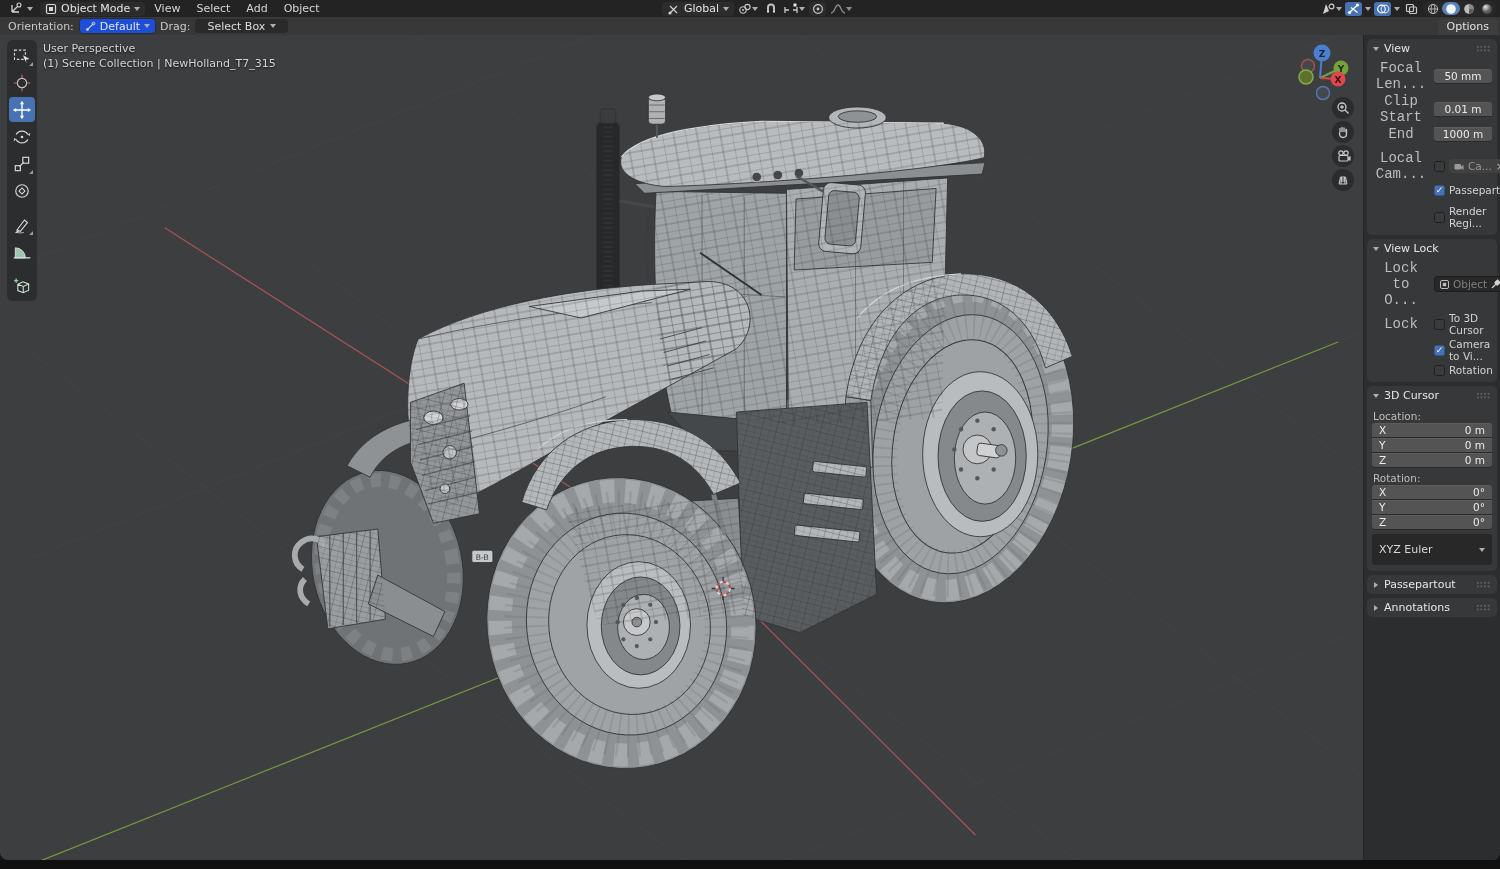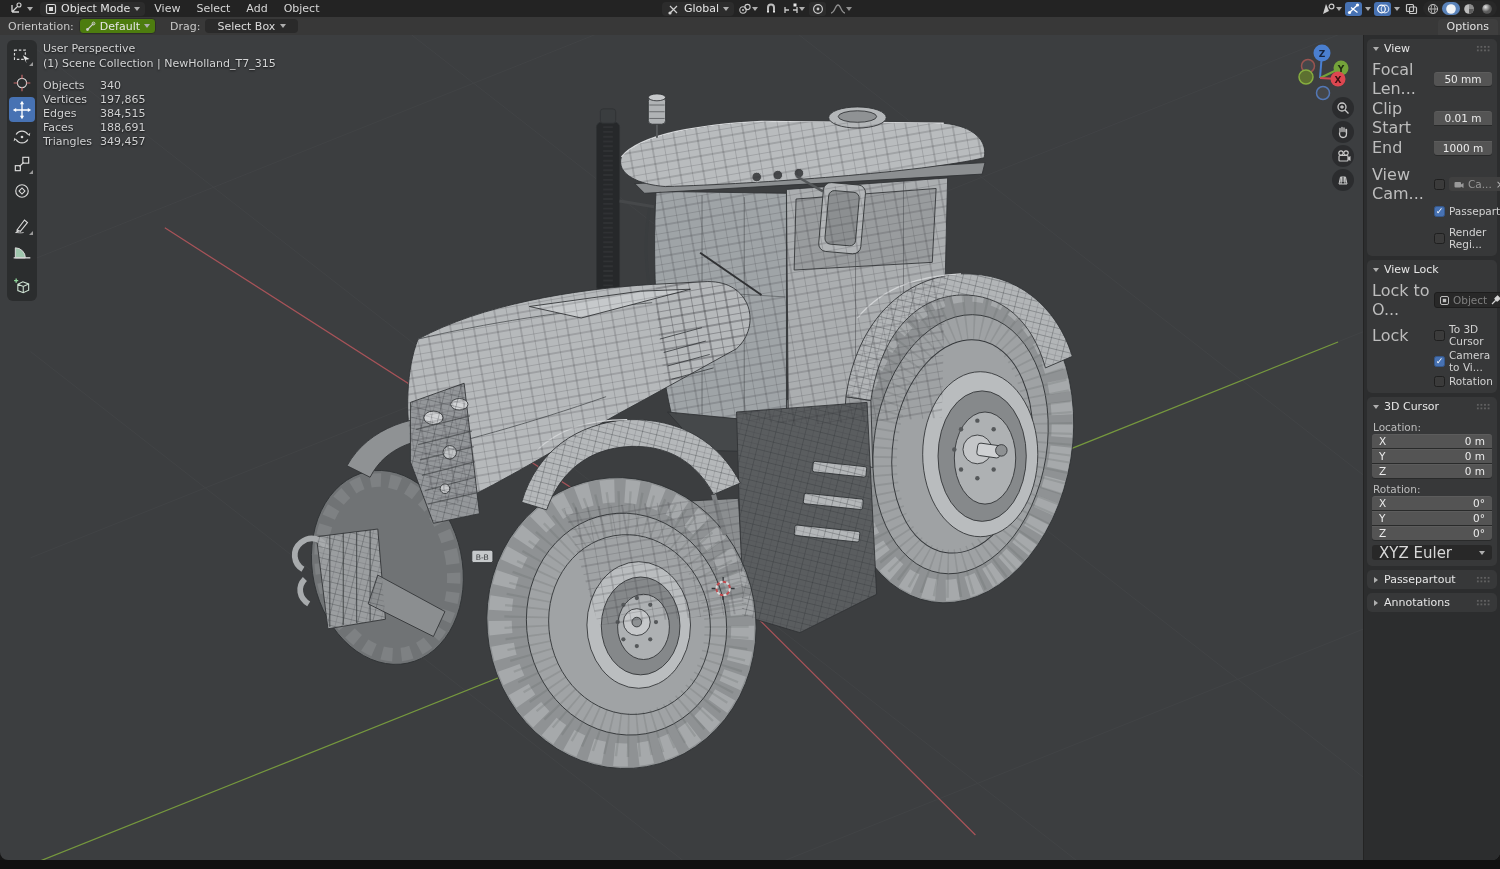--- a/index.html
+++ b/index.html
@@ -18,21 +18,21 @@
   .chv.r{transform:rotate(-90deg);}
   .iconbtn{display:flex;align-items:center;justify-content:center;height:14px;min-width:17px;border-radius:3px;}
   .iconbtn.active{background:#4772b3;}
   .shadegrp{display:flex;align-items:center;background:#282828;border-radius:8px;padding:1px;}
   .shadegrp .cell{width:18px;height:13px;display:flex;align-items:center;justify-content:center;border-radius:7px;}
   .shadegrp .cell.active{background:#5a83ba;}
 
   
   .toolrow{position:absolute;left:0;top:17px;width:1500px;height:18px;background:#383838;display:flex;align-items:center;}
   .toolrow .sep-lbl{color:#c9c9c9;padding-left:8px;font-size:11px;}
-  .drop-light{display:flex;align-items:center;gap:4px;background:#4d7c0f;border:1px solid #2c2c2c;border-radius:4px;height:14px;padding:0 5px;margin-left:5px;color:#e6e6e6;}
+  .drop-light{display:flex;align-items:center;gap:4px;background:#1d4ed8;border:1px solid #2c2c2c;border-radius:4px;height:14px;padding:0 5px;margin-left:5px;color:#e6e6e6;}
   .drop-dark{display:flex;align-items:center;gap:5px;background:#2a2a2a;border-radius:4px;height:14px;padding:0 12px;margin-left:5px;color:#dcdcdc;}
   .options-btn{position:absolute;right:2px;top:2px;background:#3e3e3e;border-radius:4px 4px 0 0;height:16px;line-height:16px;padding:0 9px;color:#e3e3e3;}
 
   
   .editor{position:absolute;left:0;top:35px;width:1500px;height:825px;background:#3c3e40;border-radius:0 0 8px 8px;overflow:hidden;}
   .scene{position:absolute;left:0;top:0;}
 
   
   .ovl{position:absolute;left:43px;top:7px;color:#d3d4d5;text-shadow:0 1px 2px rgba(0,0,0,.75);pointer-events:none;}
   .ovl .l1{font-size:11px;margin-bottom:2px;}
@@ -52,33 +52,33 @@
   .vbtn{width:22px;height:22px;border-radius:11px;background:rgba(40,41,43,.85);display:flex;align-items:center;justify-content:center;}
 
   
   .sidebar{position:absolute;right:0;top:0;width:137px;height:825px;background:#2c2d2e;border-left:1px solid #242424;padding:4px 3px;box-sizing:border-box;}
   .panel{background:#373839;border-radius:5px;margin-bottom:4px;padding-bottom:6px;}
   .panel.closed{padding-bottom:0;}
   .phead{display:flex;align-items:center;gap:5px;height:19px;padding:0 6px;color:#e6e6e6;font-size:11px;}
   .phead .grow{flex:1;}
   .grip{width:15px;height:7px;background-image:radial-gradient(#6b6b6b 0.8px,transparent 1.1px);background-size:3.6px 3.6px;opacity:.8;}
   .prow{display:flex;align-items:center;gap:4px;padding:0 5px;margin-top:2px;}
-  .plabel{width:58px;text-align:left;color:#bdbdbd;font-size:16px;flex:none;}
+  .plabel{width:58px;text-align:center;color:#bdbdbd;font-size:14px;flex:none;font-family:Liberation Mono, monospace;}
   .fld{background:#545454;border-radius:3px;height:14px;flex:1;display:flex;align-items:center;justify-content:center;color:#ebebeb;font-size:10.5px;box-shadow:inset 0 1px rgba(255,255,255,.05),0 1px rgba(0,0,0,.25);}
   .fld.num{justify-content:space-between;padding:0 7px;}
   .stack{margin-top:1px;}
   .stack .fld{border-radius:0;}
   .stack.first .fld{border-radius:3px 3px 0 0;}
   .stack.last .fld{border-radius:0 0 3px 3px;}
   .cb{width:11px;height:11px;flex:none;border-radius:2.5px;background:#3b3b3b;border:1px solid #1f1f1f;box-sizing:border-box;}
   .cb.on{background:#4772b3;border-color:#35588c;color:#fff;font-size:9px;line-height:9px;text-align:center;}
   .cbl{color:#d2d2d2;font-size:10.5px;}
   .objfield{flex:1;display:flex;align-items:center;gap:4px;background:#404040;border-radius:3px;height:14px;padding:0 5px;color:#969696;font-size:10.5px;}
   .lockfield{flex:1;display:flex;align-items:center;gap:4px;background:#282828;border:1px solid #1d1d1d;border-radius:3px;height:14px;padding:0 5px;color:#7f7f7f;font-size:10.5px;}
-  .euler{display:flex;align-items:center;background:#282828;border-radius:3px;height:15px;margin:5px 5px 0 5px;padding:0 7px;color:#d8d8d8;font-size:15px;}
+  .euler{display:flex;align-items:center;background:#282828;border-radius:3px;height:31px;margin:5px 5px 0 5px;padding:0 7px;color:#d8d8d8;font-size:11px;}
   .subhdr{color:#bdbdbd;font-size:10.5px;padding:5px 6px 1px 6px;}
   .clear-x{color:#b2b2b2;font-size:11px;line-height:11px;}
 
   
   .statusbar{position:absolute;left:0;top:860px;width:1500px;height:9px;background:#101010;}
 
   svg{display:block;}
 </style>
 </head>
 <body>
@@ -220,21 +220,21 @@
     <span class="sep-lbl">Orientation:</span>
     <div class="drop-light">
       <svg width="11" height="11" viewBox="0 0 11 11">
         <path d="M2.5 8.5 L8.5 2.5" stroke="#cfcfcf" stroke-width="1.1"></path>
         <circle cx="2.5" cy="8.5" r="1.4" fill="#cfcfcf"></circle>
           <circle cx="8.5" cy="2.5" r="1.4" fill="none" stroke="#cfcfcf"></circle>
       </svg>
       <span>Default</span>
       <span class="chv"></span>
     </div>
-    <span class="sep-lbl" style="padding-left:14px">Drag:</span>
+    <span class="sep-lbl" style="padding-left:4px">Drag:</span>
     <div class="drop-dark">
       <span>Select Box</span>
       <span class="chv"></span>
     </div>
     <div class="options-btn">Options</div>
   </div>
 
   <div class="editor">
 
     <svg class="scene" width="1500" height="825" viewBox="0 35 1500 860">
@@ -420,32 +420,20 @@
       <g transform="translate(722,612)">
         <circle r="7" fill="none" stroke="#d8d8d8" stroke-width="2" stroke-dasharray="3.6 3.6"></circle>
         <circle r="7" fill="none" stroke="#c2494d" stroke-width="2" stroke-dasharray="3.6 3.6" stroke-dashoffset="3.6"></circle>
         <path d="M0,-12V-8M0,8V12M-12,0H-8M8,0H12" stroke="#33363a" stroke-width="1.4"></path>
       </g>
     </svg>
 
     <div class="ovl">
       <div class="l1">User Perspective</div>
       <div class="l2">(1) Scene Collection | NewHolland_T7_315</div>
-      <div class="statgrid">
-        <span>Objects</span>
-          <span>340</span>
-        <span>Vertices</span>
-          <span>197,865</span>
-        <span>Edges</span>
-          <span>384,515</span>
-        <span>Faces</span>
-          <span>188,691</span>
-        <span>Triangles</span>
-          <span>349,457</span>
-      </div>
     </div>
 
     <div class="ltools">
       <div class="tool">
         <svg width="20" height="20" viewBox="0 0 24 24">
           <rect x="3" y="5" width="13" height="11" fill="none" stroke="#d9d9d9" stroke-width="1.4" stroke-dasharray="3 2.2"></rect>
           <polygon points="13,11 21,15.5 16.5,16.5 17.5,21" fill="#e8e8e8"></polygon>
         </svg>
         <span class="subtri"></span>
       </div>
@@ -576,21 +564,21 @@
         </div>
         <div class="prow stack first">
           <span class="plabel">Clip Start</span>
           <div class="fld">0.01 m</div>
         </div>
         <div class="prow stack last" style="margin-top:1px">
           <span class="plabel">End</span>
           <div class="fld">1000 m</div>
         </div>
         <div class="prow" style="margin-top:8px">
-          <span class="plabel">View Cam...</span>
+          <span class="plabel">Local Cam...</span>
           <span class="cb"></span>
           <div class="objfield">
             <svg width="10" height="9" viewBox="0 0 10 9">
               <rect x="0.5" y="2" width="6.5" height="5.5" rx="1" fill="#9a9a9a"></rect>
               <path d="M7 4.5 L9.5 3 V8 L7 6.5" fill="#9a9a9a"></path>
             </svg>
             <span style="flex:1">Ca...</span>
             <span class="clear-x">×</span>
           </div>
         </div>

